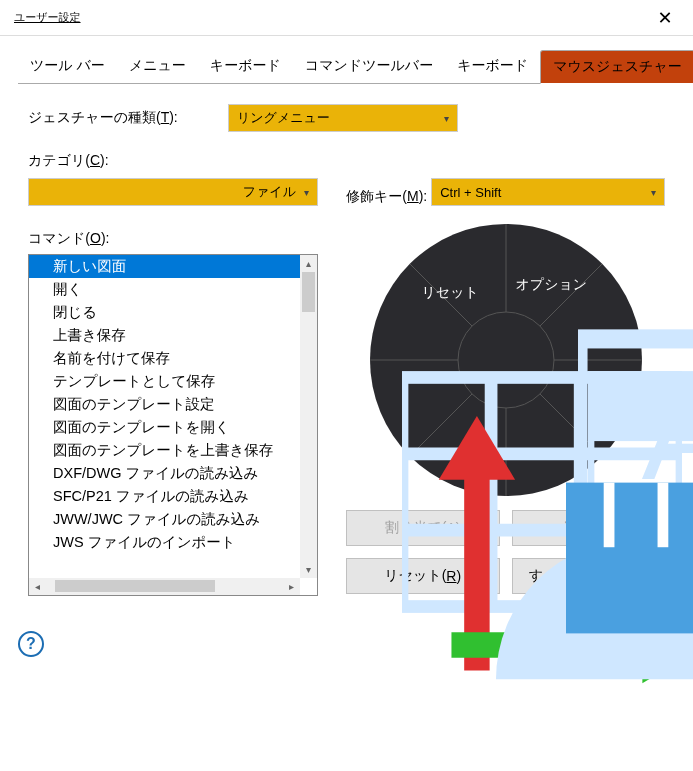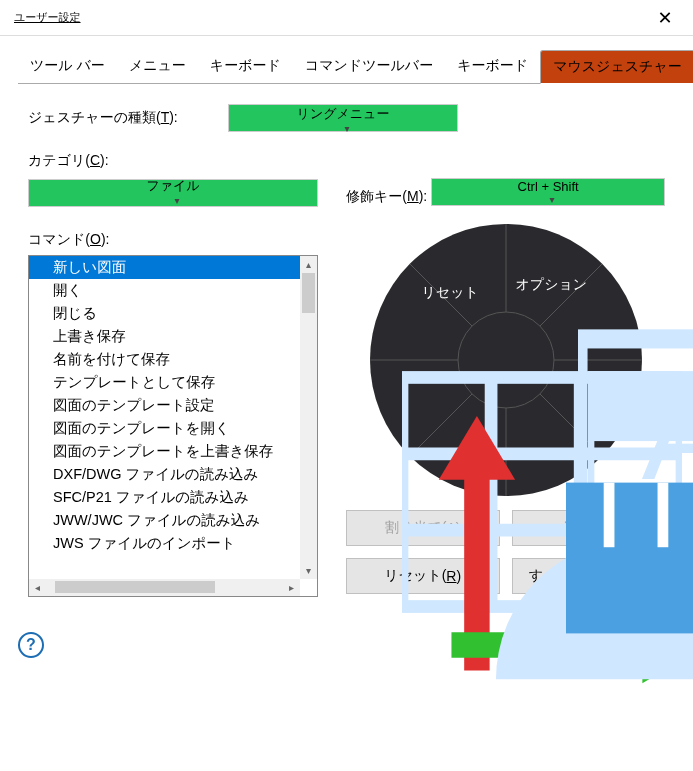--- a/index.html
+++ b/index.html
@@ -57,27 +57,26 @@
       margin-bottom: 20px;
     }
     .label {
       font-size: 14px;
     }
     .underline { text-decoration: underline; }
     .select {
       display: inline-flex;
       align-items: center;
       justify-content: space-between;
-      background: #22c55e;
+      background: #eab308;
       border: 1px solid #ccc;
       height: 28px;
       padding: 0 8px;
       font-size: 13px;
       cursor: pointer;
-      flex-direction: column;
     }
     .select .arrow { font-size: 10px; margin-left: 8px; color: #444; }
     .two-col {
       display: flex;
       gap: 28px;
     }
     .left-col { width: 290px; }
     .right-col { flex: 1; }
     .listbox {
       border: 1px solid #888;

